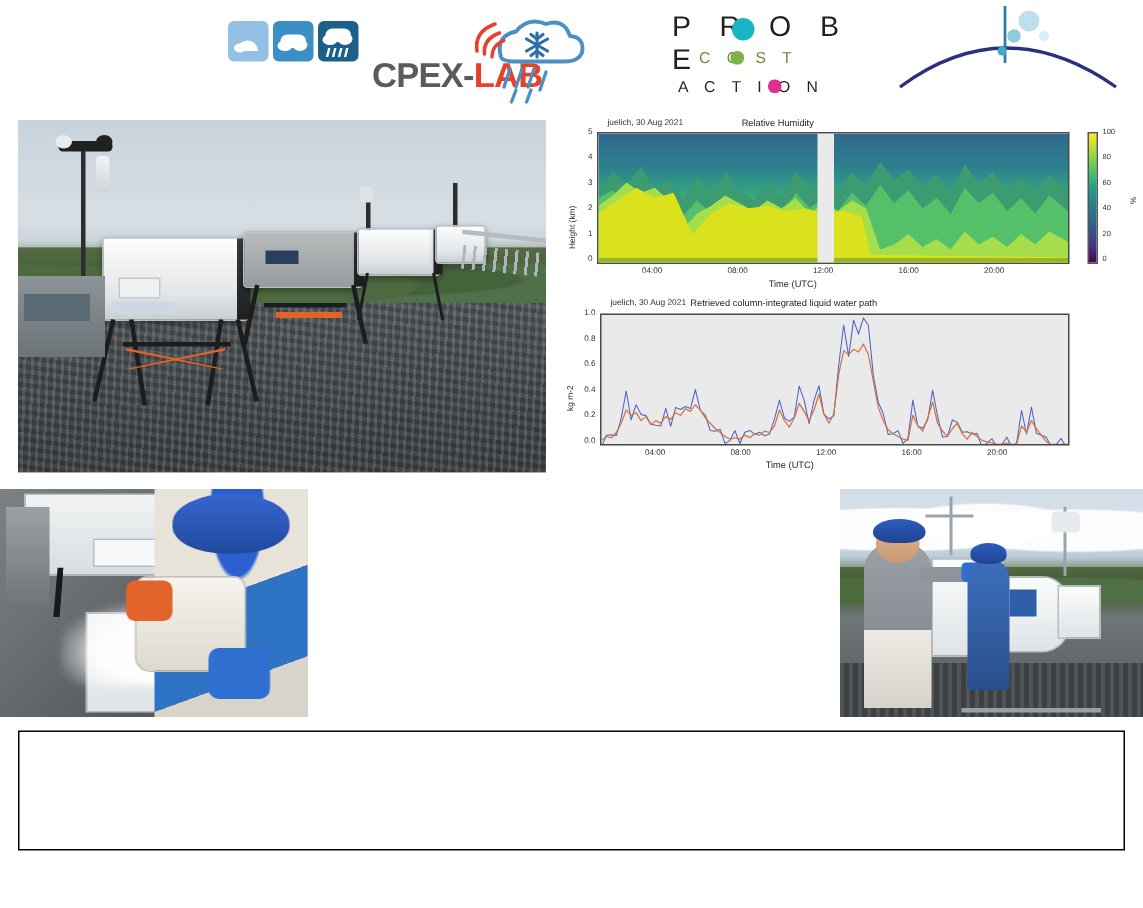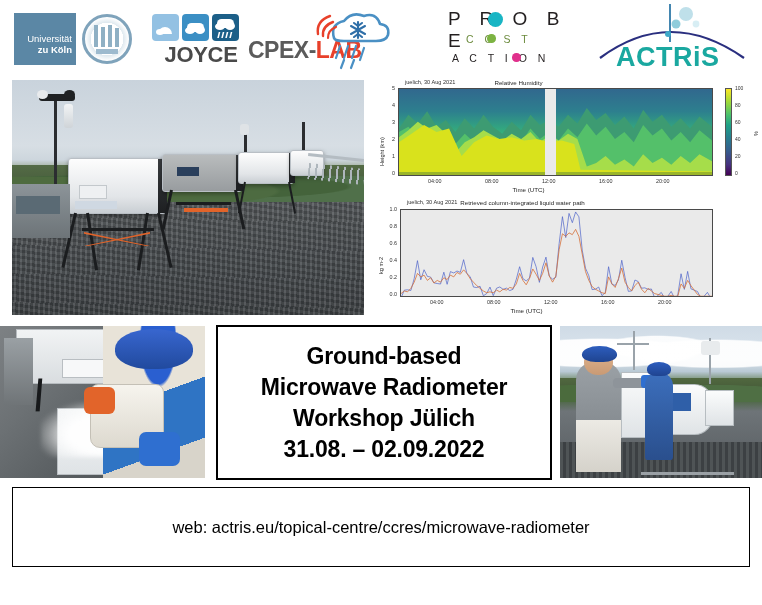--- a/index.html
+++ b/index.html
@@ -330,48 +330,37 @@
     font-size: 16.5px; color: #000000; line-height: 24px; text-align: center;
   }
 </style>
 </head>
 <body>
 
 <div id="poster">
 
   <div class="logo-bar">
 
-    <div class="logo" id="logo-unikoeln">
-      <div class="uk-box"></div>
-      <div class="uk-txt">
-        <div>Universität</div>
-        <div style="font-weight:bold">zu Köln</div>
-      </div>
-      <div class="uk-seal">
-        <div class="uk-seal-inner"></div>
-      </div>
-    </div>
 
     <div class="logo" id="logo-joyce">
       <div class="tiles">
         <span class="tile t1">
           <i class="cl" style="left:6px;top:13px;width:14px;height:7px;border-radius:7px 7px 0 0;"></i>
           <i class="cl" style="left:4px;top:15px;width:8px;height:6px;"></i>
         </span><span class="tile t2">
           <i class="cl" style="left:5px;top:9px;width:17px;height:9px;border-radius:9px;"></i>
           <i class="cl" style="left:3px;top:13px;width:10px;height:7px;"></i>
           <i class="cl" style="left:13px;top:12px;width:10px;height:8px;"></i>
         </span><span class="tile t3">
           <i class="cl" style="left:5px;top:5px;width:17px;height:9px;border-radius:9px;"></i>
           <i class="cl" style="left:3px;top:9px;width:10px;height:7px;"></i>
           <i class="cl" style="left:13px;top:8px;width:10px;height:8px;"></i>
           <i class="rain"></i>
         </span>
       </div>
-      <div class="label">JOYCE</div>
     </div>
 
     <div class="logo" id="logo-cpex">
       <div class="label"><span>CPEX-</span><em>LAB</em></div>
       <svg width="84" height="62" viewBox="0 0 84 62">
         <path d="M20 30 Q16 16 30 13 Q38 3 50 8 Q62 4 66 16 Q76 17 74 27 Q72 33 62 33 L30 33 Q21 33 20 30 Z" fill="none" stroke="#4a90c4" stroke-width="2.6" stroke-linejoin="round"></path>
         <path d="M4 26 Q2 13 16 8" fill="none" stroke="#e8402a" stroke-width="2.4" stroke-linecap="round"></path>
         <path d="M9 28 Q8 18 19 14" fill="none" stroke="#e8402a" stroke-width="2.4" stroke-linecap="round"></path>
         <path d="M14 30 Q14 22 22 19" fill="none" stroke="#e8402a" stroke-width="2.2" stroke-linecap="round"></path>
         <g stroke="#2f6fa8" stroke-width="2.1" stroke-linecap="round">
@@ -405,21 +394,20 @@
 
     <div class="logo" id="logo-actris">
       <svg width="160" height="62" viewBox="0 0 160 62">
         <path d="M8 56 Q78 4 152 56" fill="none" stroke="#2a2f7f" stroke-width="2.2"></path>
         <line x1="78" y1="2" x2="78" y2="40" stroke="#2f79a8" stroke-width="1.8"></line>
         <circle cx="94" cy="12" r="7" fill="#bfe0ea"></circle>
         <circle cx="84" cy="22" r="4.5" fill="#8fccdb"></circle>
         <circle cx="76" cy="32" r="3" fill="#3fa9c9"></circle>
         <circle cx="104" cy="22" r="3.4" fill="#d8eef4"></circle>
       </svg>
-      <div class="word">ACTRiS</div>
     </div>
   </div>
 
   <div class="photo" id="photo-rooftop">
     <div class="sky-roof"></div>
     <div class="trees"></div>
     <div class="roof-deck"></div>
 
     <div class="mast" style="left:42px; top:16px; height:96px;"></div>
     <div style="position:absolute;left:27px;top:14px;width:36px;height:7px;background:#1f2123;border-radius:3px;"></div>
@@ -577,26 +565,20 @@
     <div style="position:absolute;left:2%;top:8%;width:14%;height:44%;background:linear-gradient(#9aa0a4,#6f7477);"></div>
     <div class="ln2-box"></div>
     <div class="ln2-fog"></div>
     <div class="ln2-person"></div>
     <div class="ln2-helmet"></div>
     <div class="ln2-dewar"></div>
     <div class="ln2-glove"></div>
     <div class="ln2-glove2"></div>
   </div>
 
-  <div id="title-box">
-    <div class="tline">Ground-based</div>
-    <div class="tline">Microwave Radiometer</div>
-    <div class="tline">Workshop Jülich</div>
-    <div class="tline">31.08. – 02.09.2022</div>
-  </div>
 
   <div class="photo" id="photo-tech">
     <div class="tech-bg"></div>
     <div class="tech-clouds"></div>
     <div class="tech-trees"></div>
     <div class="tech-deck"></div>
 
     <div style="position:absolute;left:36%;top:3%;width:2px;height:26%;background:#9aa3aa;"></div>
     <div style="position:absolute;left:28%;top:11%;width:16%;height:2px;background:#9aa3aa;"></div>
     <div style="position:absolute;left:74%;top:8%;width:2px;height:30%;background:#9aa3aa;"></div>
@@ -614,16 +596,15 @@
     <div style="position:absolute;left:40%;top:32%;width:8%;height:9%;background:#2f6fd0;border-radius:3px;"></div>
     <div style="position:absolute;left:8%;top:62%;width:22%;height:34%;background:linear-gradient(#eceae4,#d5d2ca);"></div>
 
     <div class="tech-person" style="left:42%;top:30%;width:14%;height:58%;background:linear-gradient(#3c6fbd,#2a4f8d);"></div>
     <div class="tech-cap" style="left:43%;top:24%;width:12%;height:9%;"></div>
 
     <div style="position:absolute;left:40%;bottom:2%;width:46%;height:3px;background:#9aa0a5;"></div>
   </div>
 
   <div id="contact-box">
-    <div class="cline">web: actris.eu/topical-centre/ccres/microwave-radiometer</div>
   </div>
 
 </div>
 
 </body></html>

